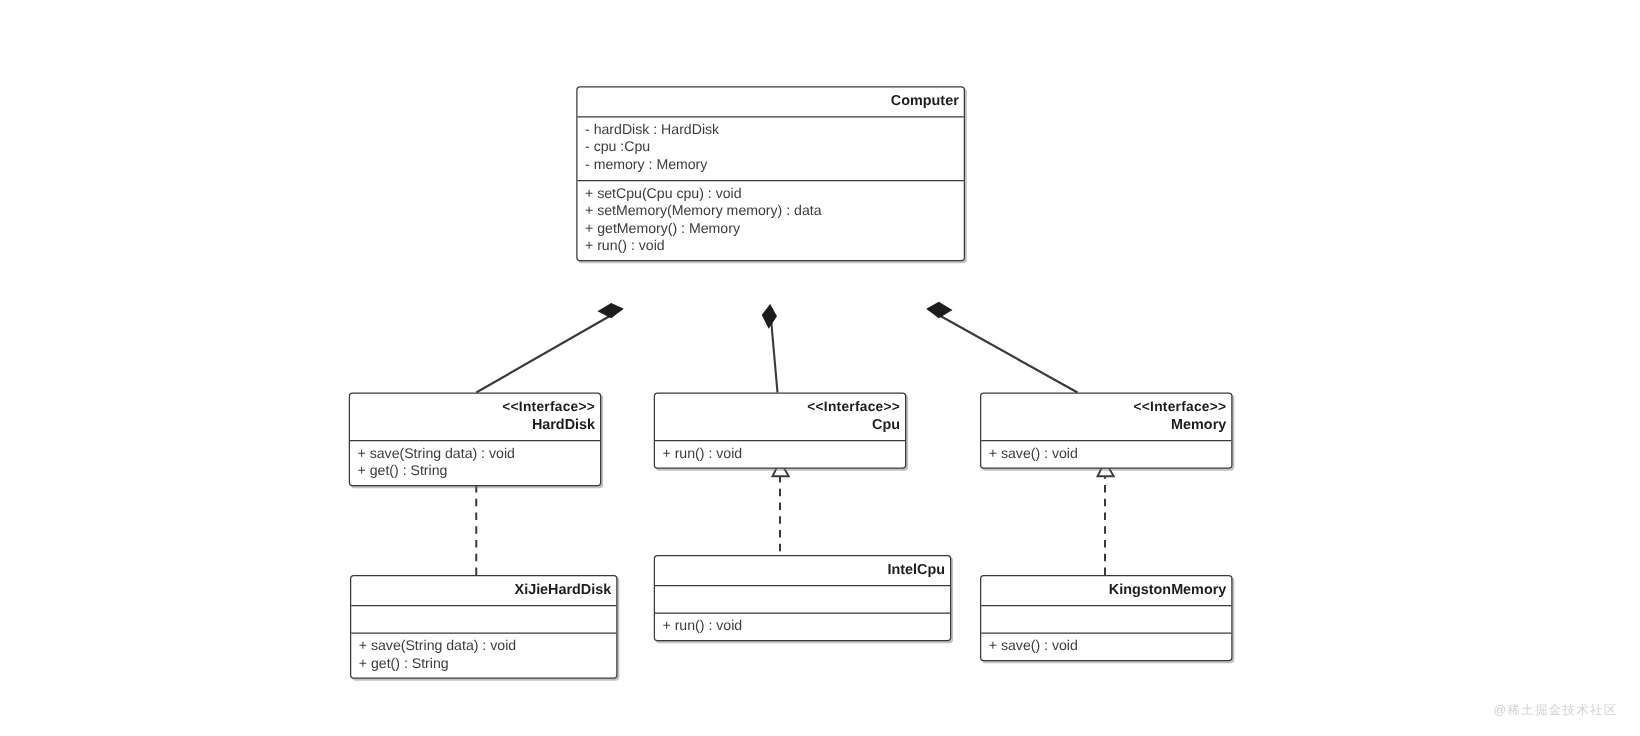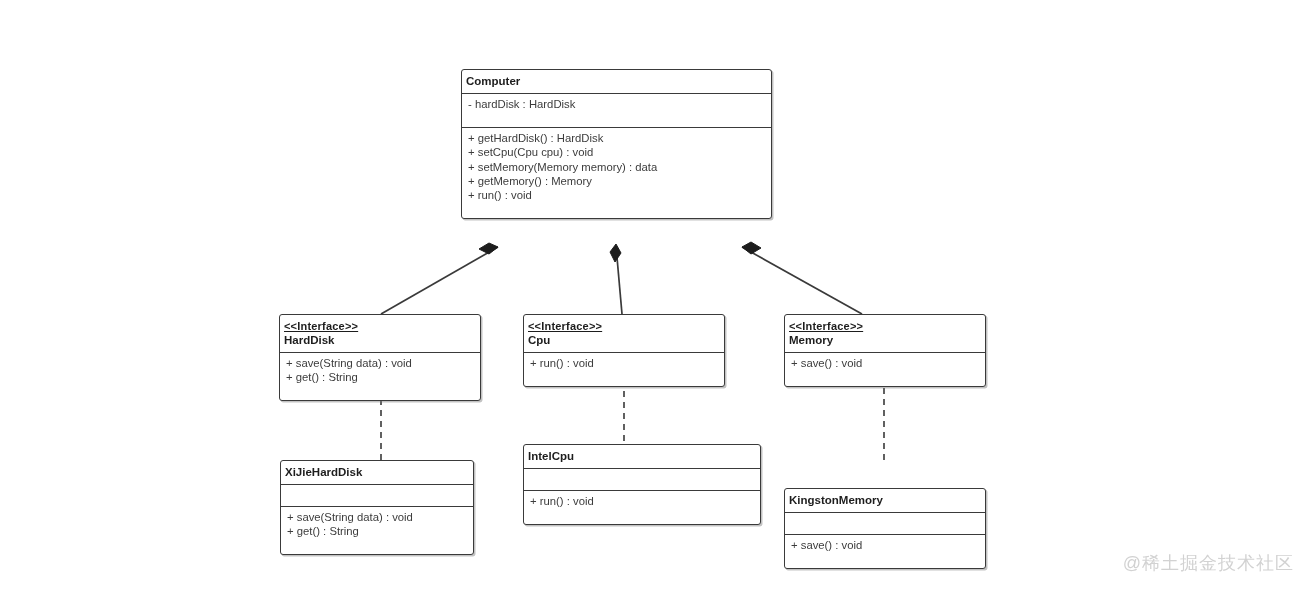--- a/index.html
+++ b/index.html
@@ -33,56 +33,55 @@
     z-index: 2;
   }
   .sec {
     box-sizing: border-box;
     border-bottom: 1.4px solid #3a3a3a;
   }
   .sec:last-child {
     border-bottom: none;
   }
   .sec-title {
-    text-align: left;
+    text-align: right;
     font-weight: bold;
     font-size: 11.5px;
     color: #1d1d1d;
     padding: 4px 4px 5px 4px;
     line-height: 14px;
   }
   .stereo {
     display: block;
     font-weight: bold;
     font-size: 11px;
     letter-spacing: 0.2px;
-    text-decoration: underline;
   }
   .cname {
     display: block;
     font-weight: bold;
     font-size: 11.5px;
   }
   .sec-body {
-    padding: 3px 6px 16px 6px;
+    padding: 3px 6px 4px 6px;
   }
   .member {
     font-size: 11.3px;
     color: #3c3c3c;
     line-height: 14.2px;
     white-space: nowrap;
   }
   .sec-empty {
     min-height: 22px;
   }
   .watermark {
     position: absolute;
     right: 18px;
     bottom: 14px;
-    font-size: 18px;
+    font-size: 10px;
     color: #d2d2d2;
     letter-spacing: 1px;
     z-index: 3;
     white-space: nowrap;
     margin-top: 12px;
   }
 </style>
 </head>
 <body>
 
@@ -120,23 +119,24 @@
       <polygon points="884,369 878,381 891,381" fill="#ffffff" stroke="#3a3a3a" stroke-width="1.5"></polygon>
     </g>
   </svg>
 
   <div class="uml-box" style="left:461px; top:69px; width:311px;">
     <div class="sec sec-title">
       <span class="cname">Computer</span>
     </div>
     <div class="sec sec-body">
       <div class="member">- hardDisk : HardDisk</div>
-    </div>
-    <div class="sec sec-body">
-      <div class="member">+ getHardDisk() : HardDisk</div>
+      <div class="member">- cpu :Cpu</div>
+      <div class="member">- memory : Memory</div>
+    </div>
+    <div class="sec sec-body">
       <div class="member">+ setCpu(Cpu cpu) : void</div>
       <div class="member">+ setMemory(Memory memory) : data</div>
       <div class="member">+ getMemory() : Memory</div>
       <div class="member">+ run() : void</div>
     </div>
   </div>
 
   <div class="uml-box" style="left:279px; top:314px; width:202px;">
     <div class="sec sec-title">
       <span class="stereo">&lt;&lt;Interface&gt;&gt;</span>
@@ -161,42 +161,42 @@
   <div class="uml-box" style="left:784px; top:314px; width:202px;">
     <div class="sec sec-title">
       <span class="stereo">&lt;&lt;Interface&gt;&gt;</span>
       <span class="cname">Memory</span>
     </div>
     <div class="sec sec-body">
       <div class="member">+ save() : void</div>
     </div>
   </div>
 
-  <div class="uml-box" style="left:280px; top:460px; width:194px;">
+  <div class="uml-box" style="left:280px; top:460px; width:214px;">
     <div class="sec sec-title">
       <span class="cname">XiJieHardDisk</span>
     </div>
     <div class="sec sec-body sec-empty"></div>
     <div class="sec sec-body">
       <div class="member">+ save(String data) : void</div>
       <div class="member">+ get() : String</div>
     </div>
   </div>
 
   <div class="uml-box" style="left:523px; top:444px; width:238px;">
     <div class="sec sec-title">
       <span class="cname">IntelCpu</span>
     </div>
     <div class="sec sec-body sec-empty"></div>
     <div class="sec sec-body">
       <div class="member">+ run() : void</div>
     </div>
   </div>
 
-  <div class="uml-box" style="left:784px; top:460px; width:202px;margin-top:28px;">
+  <div class="uml-box" style="left:784px; top:460px; width:202px;">
     <div class="sec sec-title">
       <span class="cname">KingstonMemory</span>
     </div>
     <div class="sec sec-body sec-empty"></div>
     <div class="sec sec-body">
       <div class="member">+ save() : void</div>
     </div>
   </div>
 
   <div class="watermark">@稀土掘金技术社区</div>

